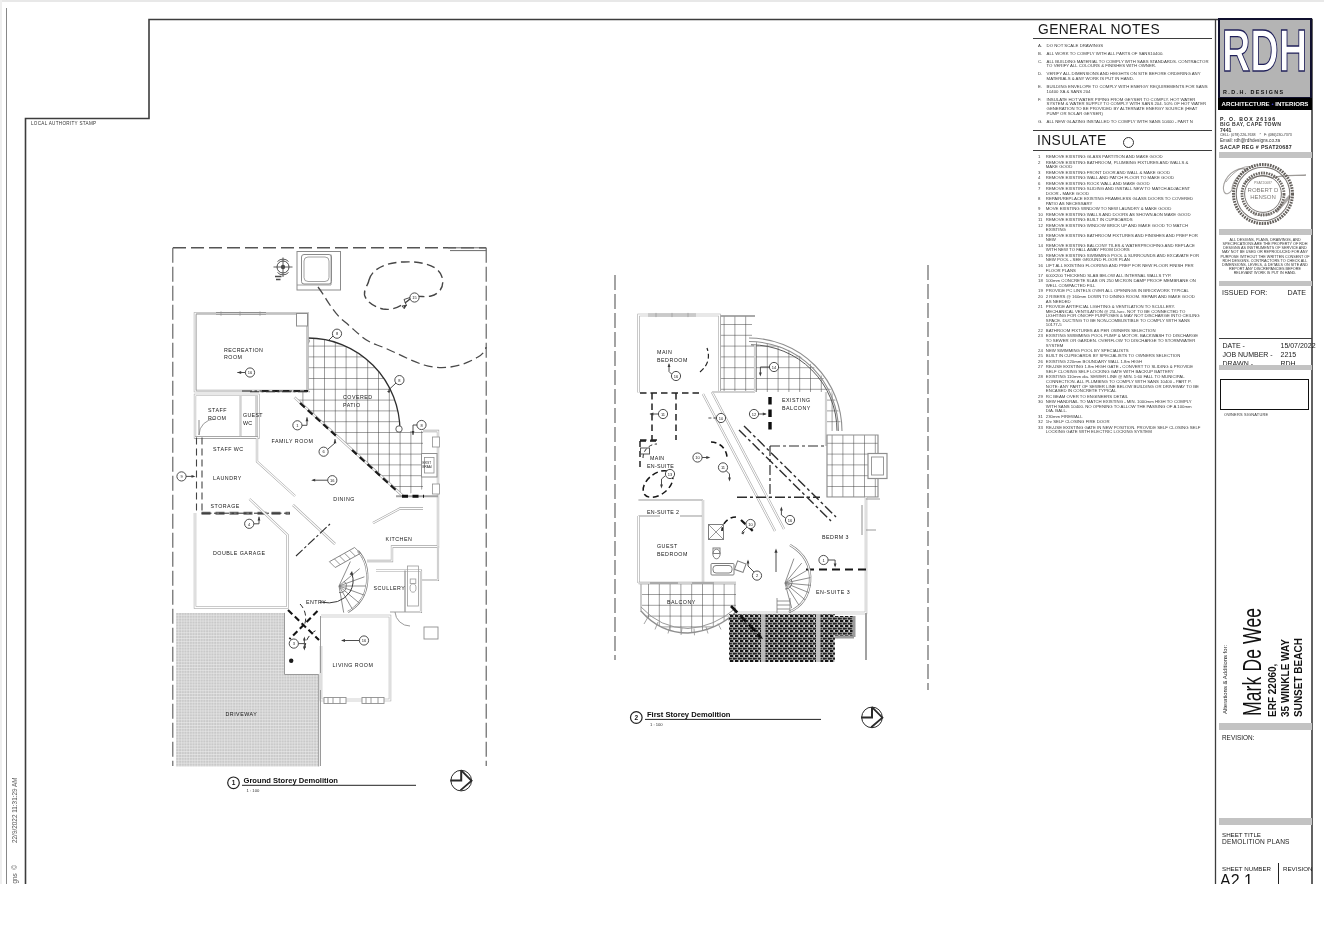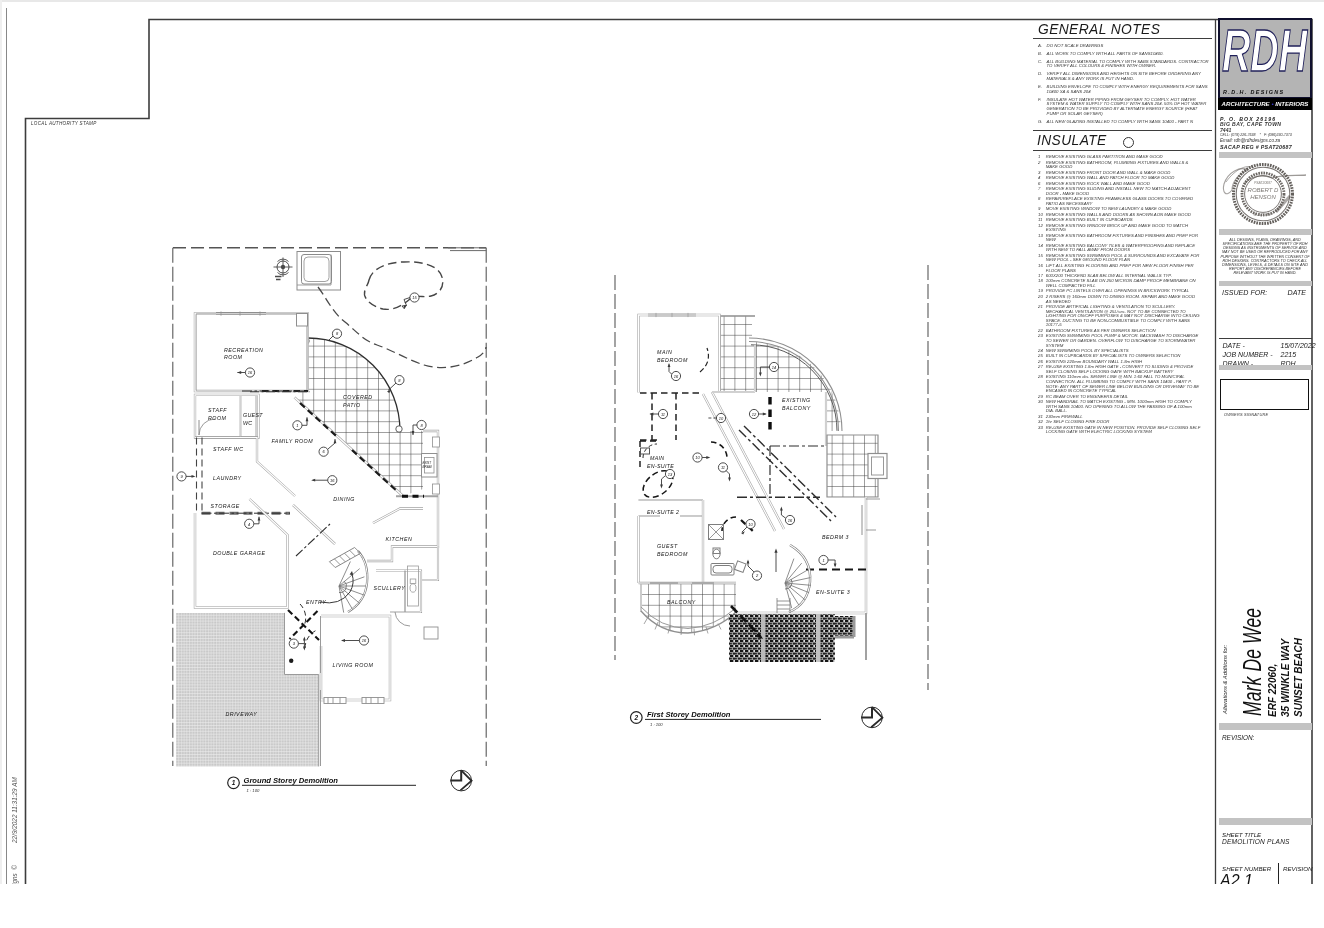--- a/index.html
+++ b/index.html
@@ -1,17 +1,17 @@
 <!DOCTYPE html>
 <html><head>
 <meta charset="utf-8">
 <style>
   html,body{margin:0;padding:0;background:#fff;}
   #sheet{position:relative;width:1324px;height:884px;background:#fff;overflow:hidden;
-         font-family:"Liberation Sans", sans-serif;color:#222;font-style:italic;}
+         font-family:"Liberation Sans", sans-serif;color:#222;}
   .abs{position:absolute;}
   .grybar{position:absolute;background:#c3c3c3;height:5.5px;}
   .vtext{transform-origin:0 0;transform:rotate(-90deg);white-space:nowrap;}
 </style>
 </head>
 <body>
 <div id="sheet">
 
 <div class="abs" style="left:0;top:0;width:1324px;height:2px;background:#e8e8e8;"></div>
 <div class="abs" style="left:0;top:0;width:2px;height:928px;background:#efefef;"></div>

